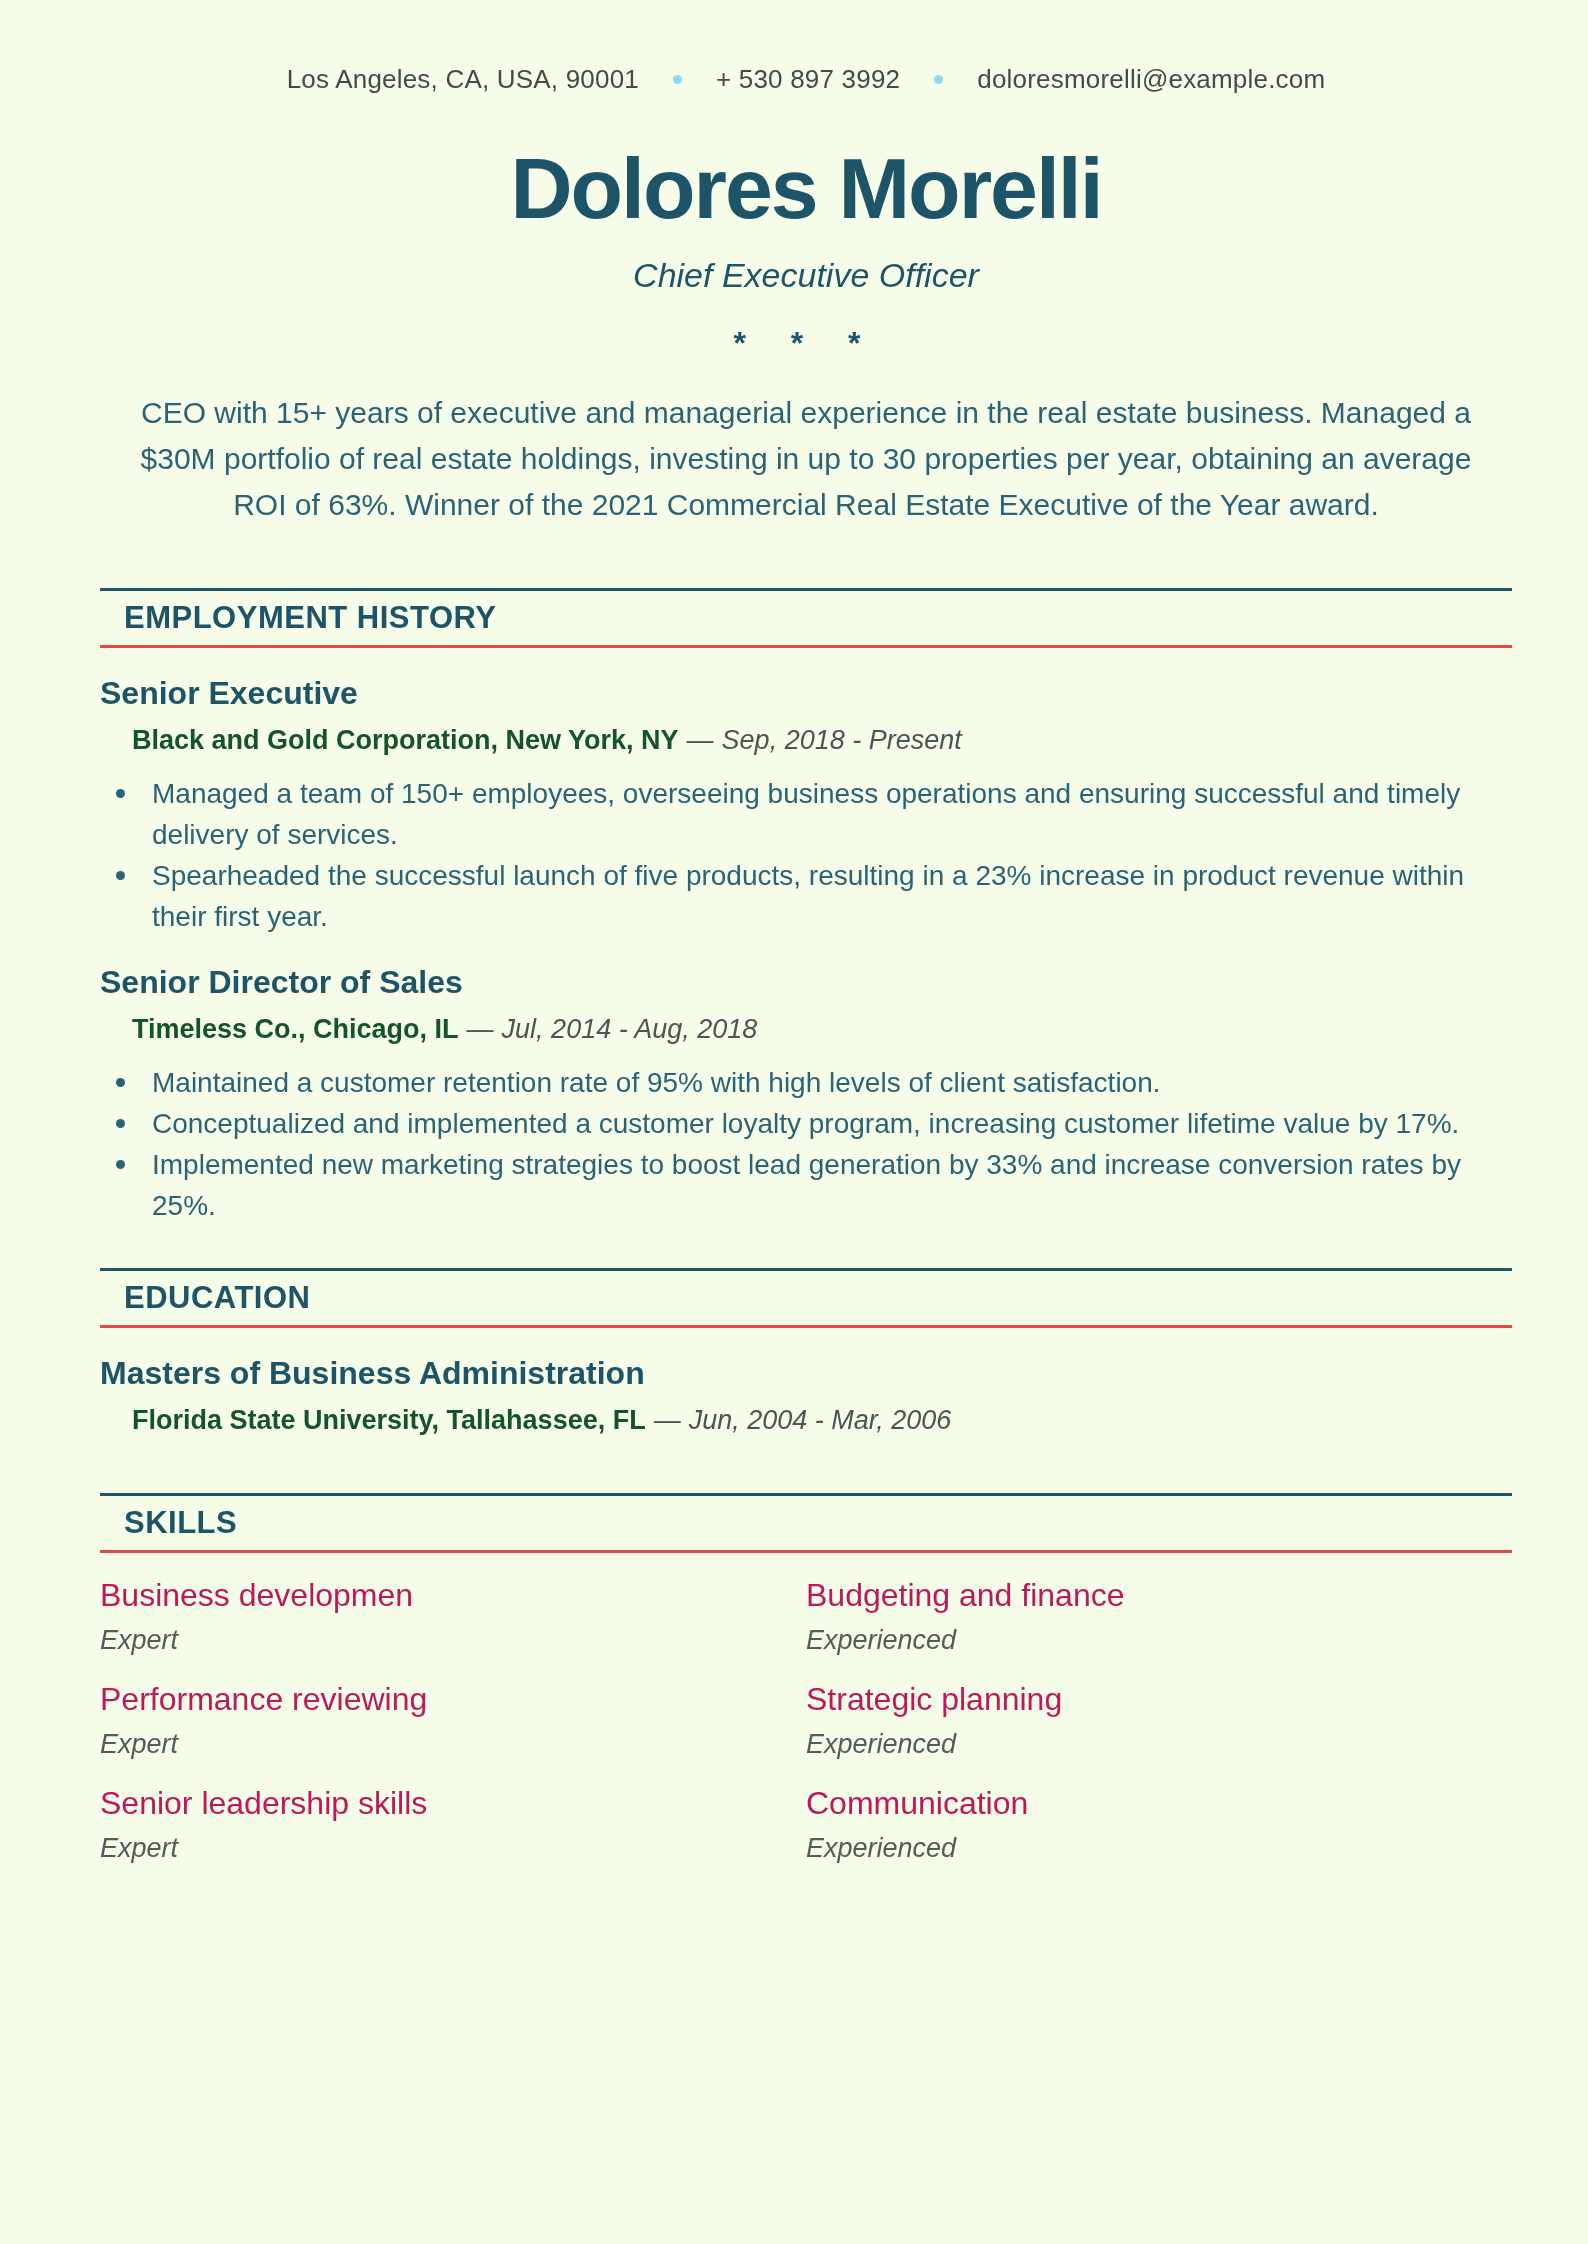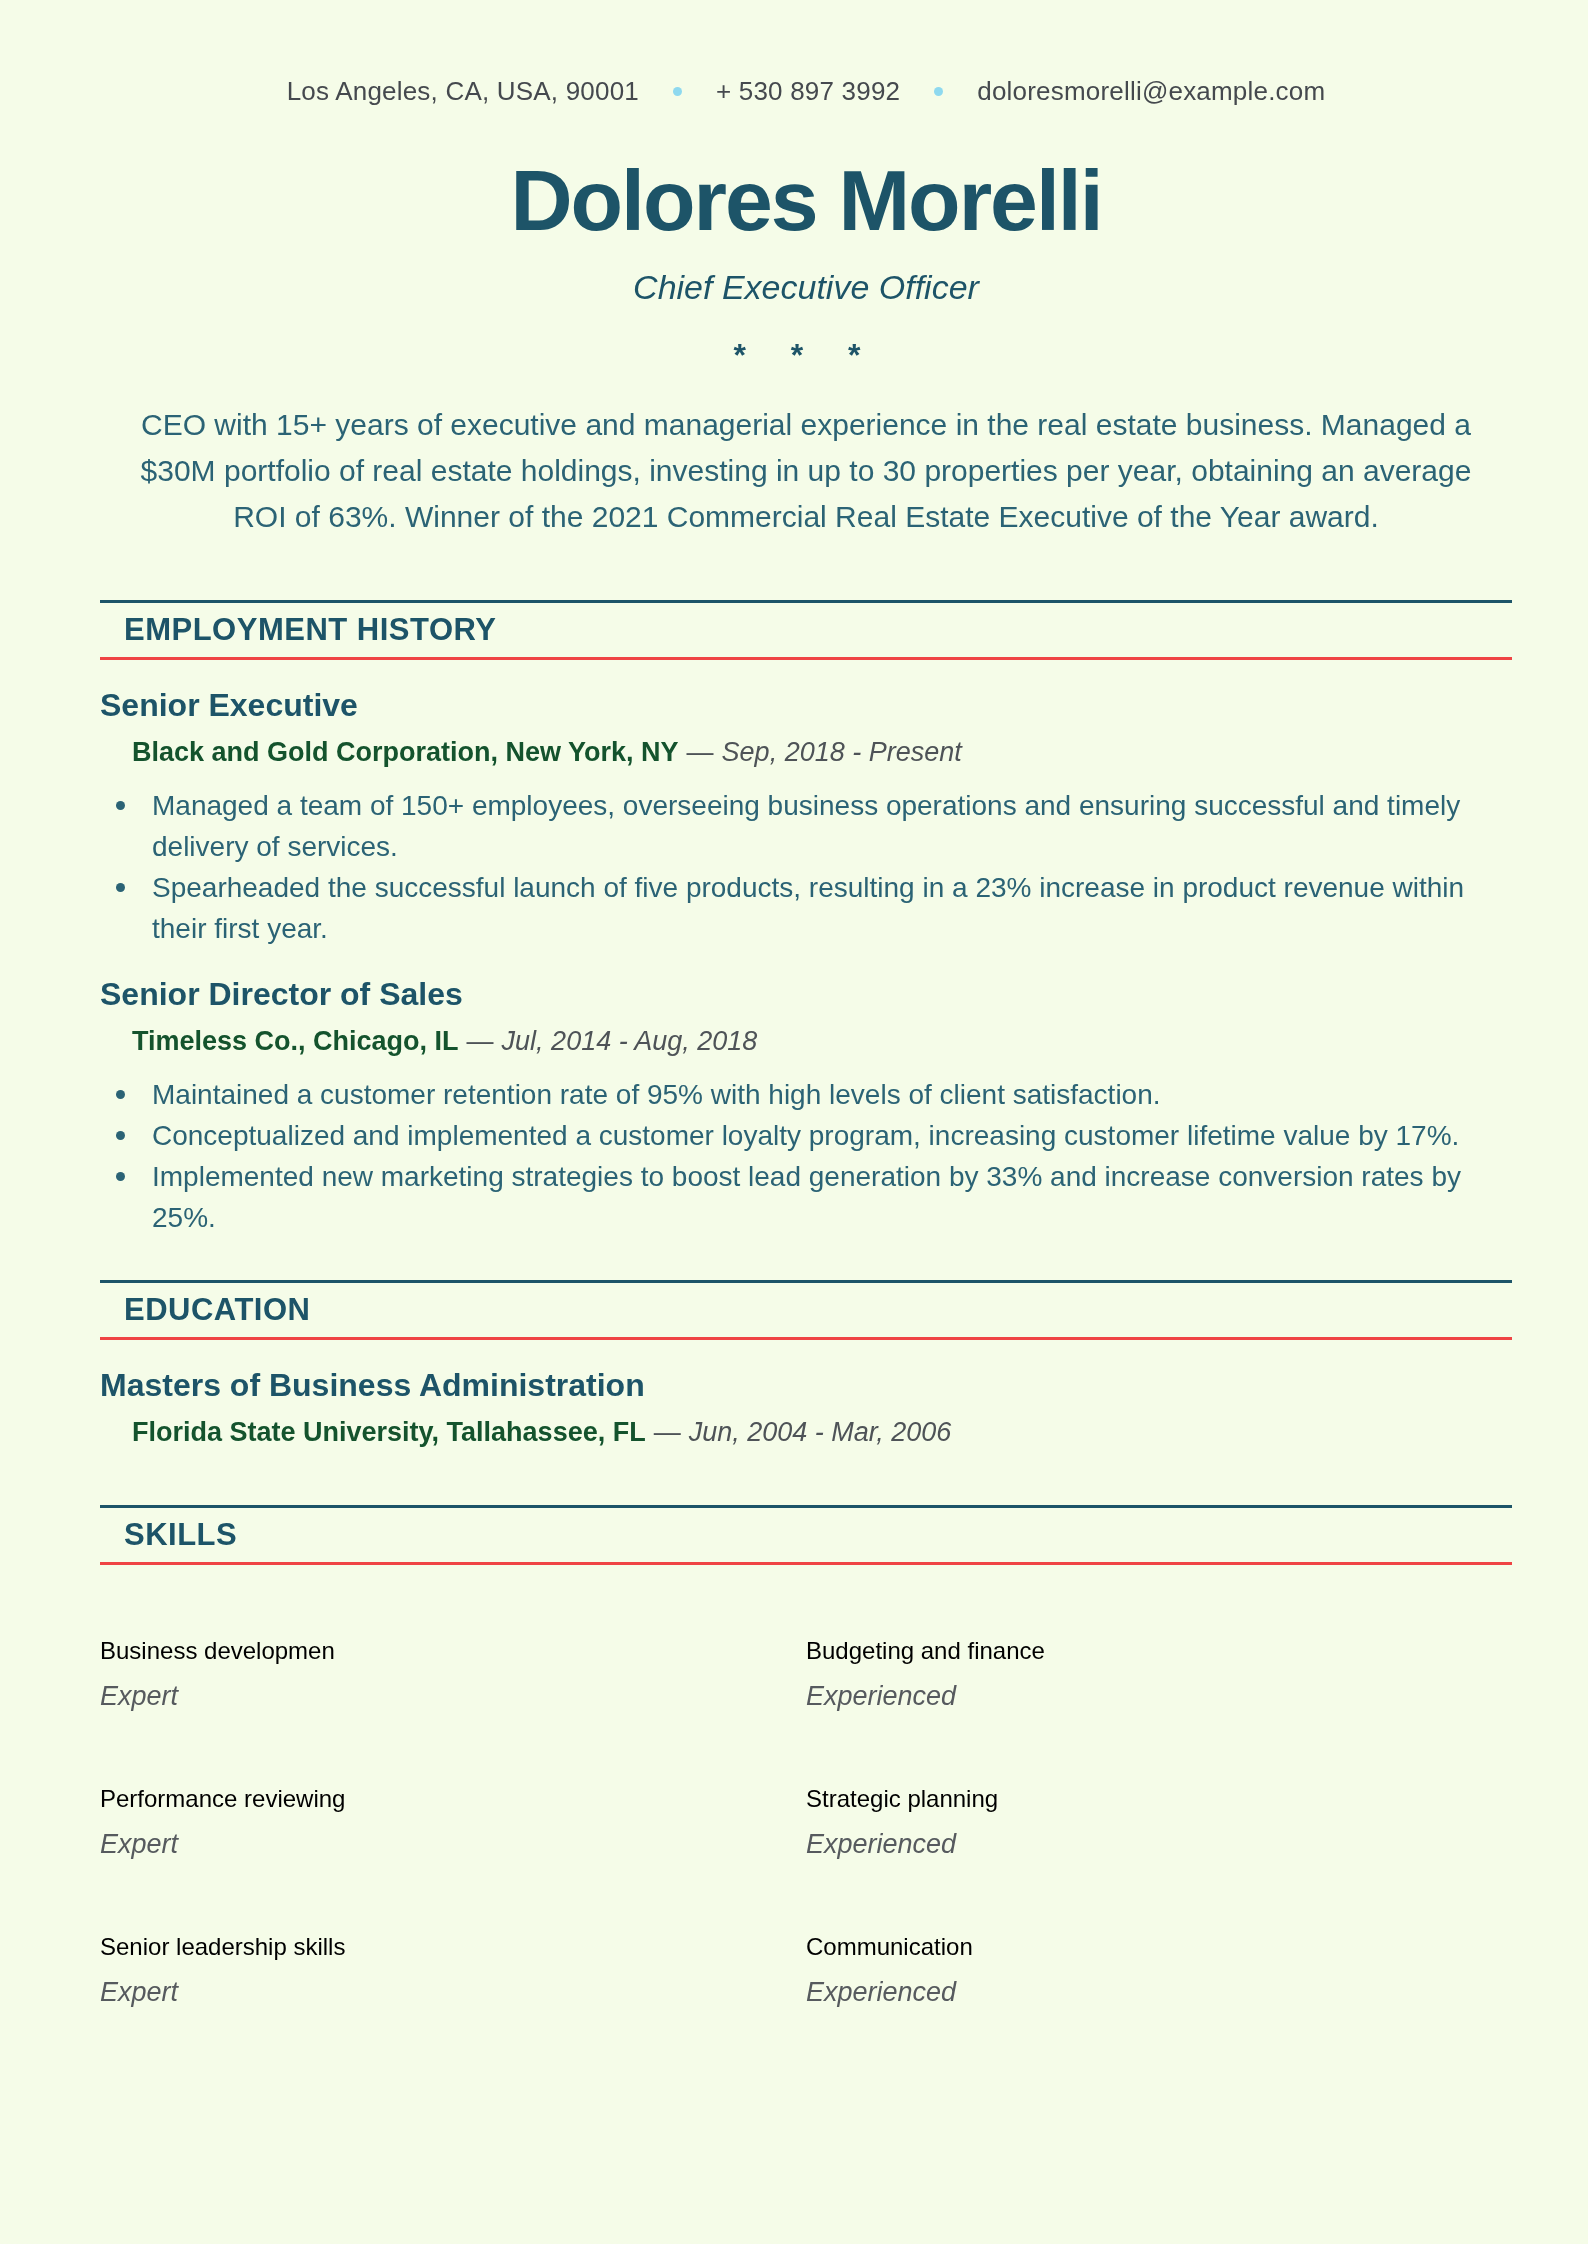--- a/index.html
+++ b/index.html
@@ -8,21 +8,21 @@
     height: 2244px;
     background: #f5fce8;
     overflow: hidden;
     font-family: "Liberation Sans", sans-serif;
     color: #2b6375;
   }
   .page {
     box-sizing: border-box;
     width: 1588px;
     height: 1764px;
-    padding: 12px 76px 0 100px;
+    padding: 0 76px 0 100px;
   }
 
   
   .contact-line {
     margin: 0 auto;
     padding-top: 64px;
     display: flex;
     justify-content: center;
     align-items: center;
     gap: 34px;
@@ -128,24 +128,23 @@
 
   
   .skills-grid {
     margin-top: 24px;
     display: grid;
     grid-template-columns: 1fr 1fr;
     row-gap: 24px;
     column-gap: 0;
   }
   .skill-name {
-    font-size: 24px;
+    font-size: 32px;
     line-height: 36px;
-    color: #000000;
-    margin-top: 44px;
+    color: #be185d;
   }
   .skill-level {
     margin-top: 10px;
     font-size: 27px;
     line-height: 34px;
     font-style: italic;
     color: #565a5e;
   }
 </style>
 </head>

